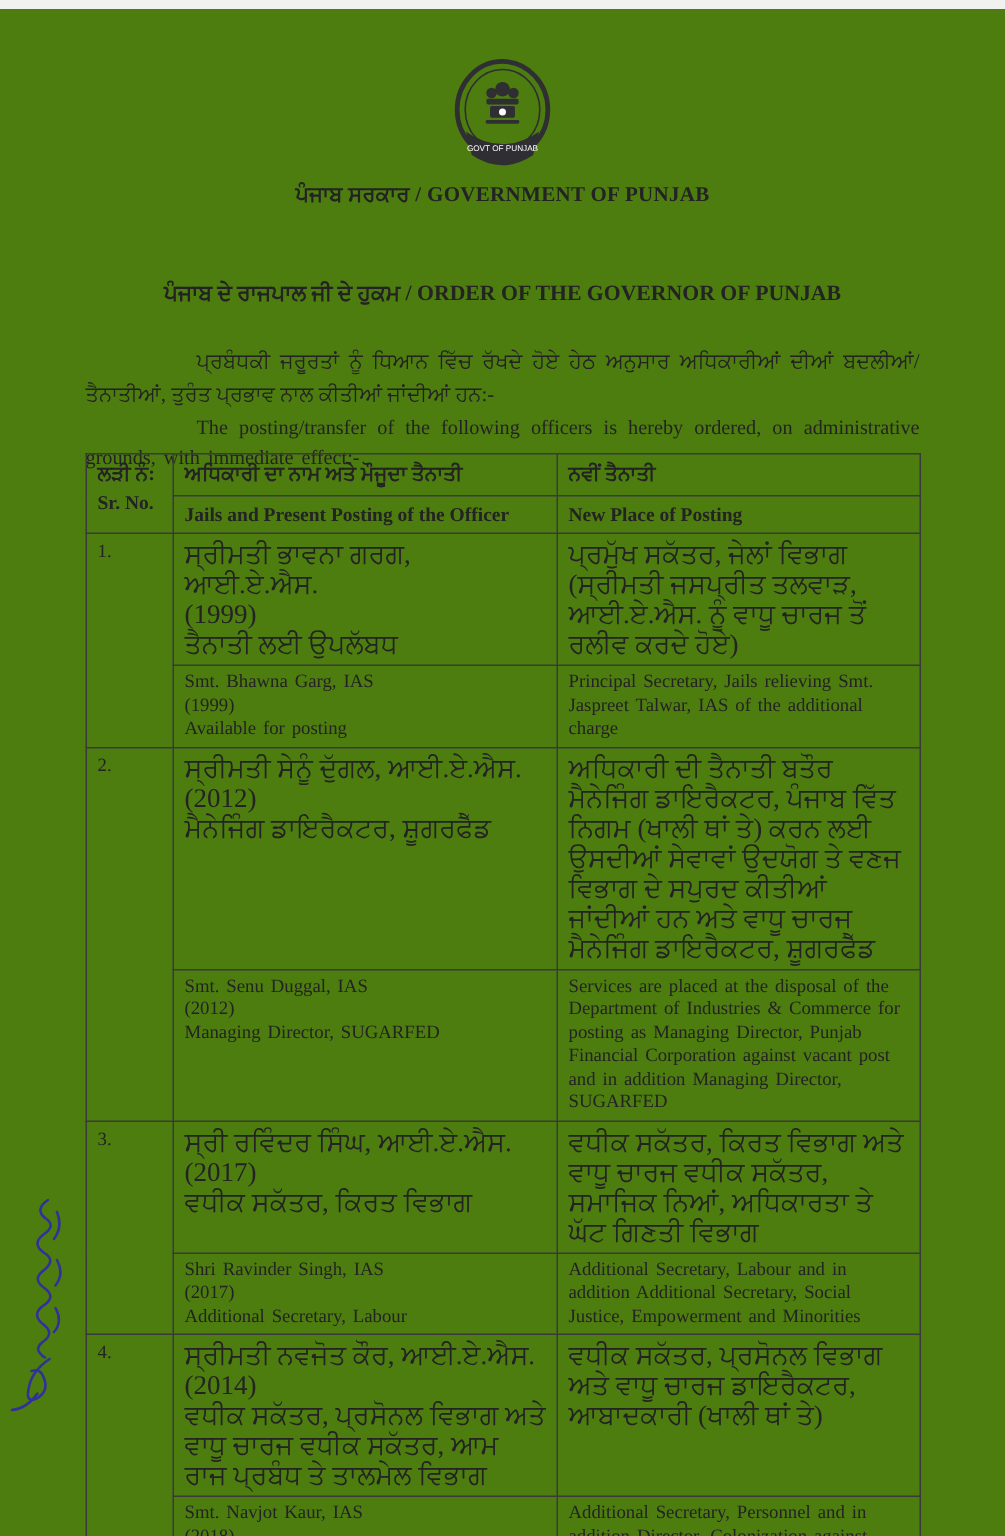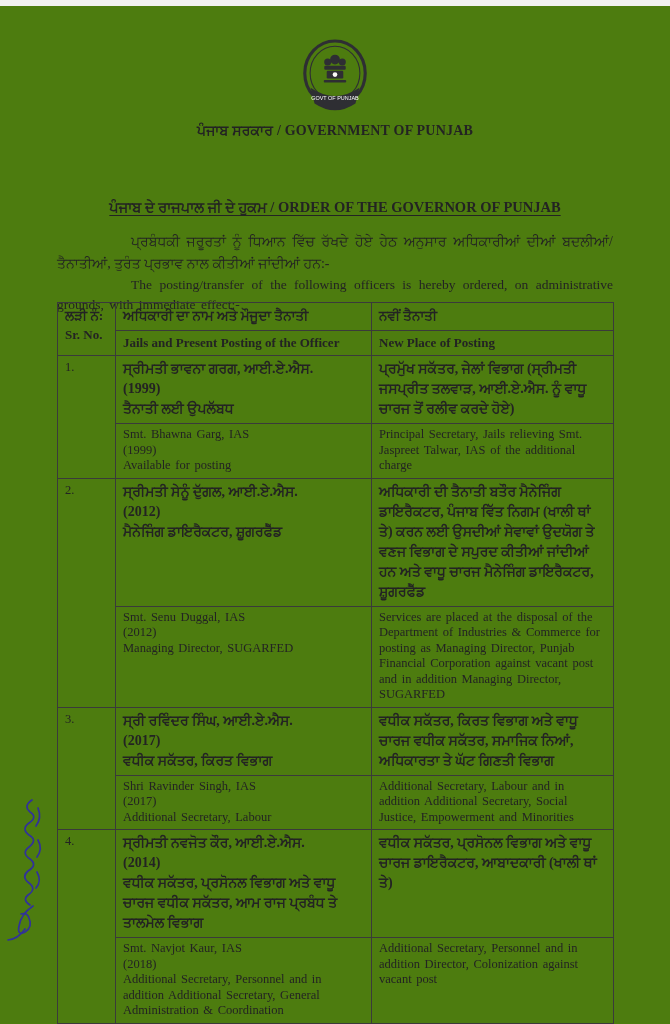--- a/index.html
+++ b/index.html
@@ -10,23 +10,23 @@
     font-family:"Liberation Serif","DejaVu Serif",serif;
     color:#232323;
     overflow:hidden;
     margin:0 auto;
   }
   .photo-edge{position:absolute;top:0;left:0;width:670px;height:6px;background:#f1f1f0;}
   .emblem{position:absolute;top:33px;left:50%;transform:translateX(-50%);}
   .doc-header{position:absolute;top:120px;left:0;width:670px;text-align:center;}
   .doc-header .hline{font-weight:bold;font-size:14px;line-height:21px;letter-spacing:.2px;}
   .order-title{
-    position:absolute;top:199px;left:0;width:670px;text-align:center;
+    position:absolute;top:188px;left:0;width:670px;text-align:center;
     font-weight:bold;font-size:14.5px;
-    text-decoration:underline;text-underline-offset:3px;
+    text-underline-offset:3px;
   }
   .intro{
     position:absolute;left:57px;width:556px;
     text-align:justify;
   }
   .intro-pa{top:217px;font-size:14px;line-height:22px;text-indent:74px;}
   .intro-en{top:261px;font-size:13.5px;line-height:20px;text-indent:74px;word-spacing:2px;}
   table.order{
     position:absolute;left:57px;top:302px;
     width:556px;border-collapse:collapse;table-layout:fixed;
@@ -36,21 +36,21 @@
   table.order col.c-new{width:242px;}
   table.order td,table.order th{
     border:1.5px solid #3a3a3a;
     vertical-align:top;
     padding:3px 7px 4px 7px;
     text-align:left;
   }
   .hdr-pa{font-weight:bold;font-size:13.5px;line-height:20px;}
   .hdr-en{font-weight:bold;font-size:13px;line-height:17px;}
   td.sr-cell{font-size:12.5px;line-height:16px;}
-  .cell-pa{font-size:14px;line-height:20px;white-space:pre-line;text-align:justify;font-weight:bold;}
+  .cell-pa{font-size:18px;line-height:20px;white-space:pre-line;text-align:justify;}
   .cell-en{font-size:12.5px;line-height:15.5px;white-space:pre-line;text-align:justify;word-spacing:1.5px;}
   .hand-note{position:absolute;left:2px;top:788px;}
 </style>
 </head>
 <body>
 
 <div class="page">
   <div class="photo-edge"></div>
 
   <div class="emblem">

